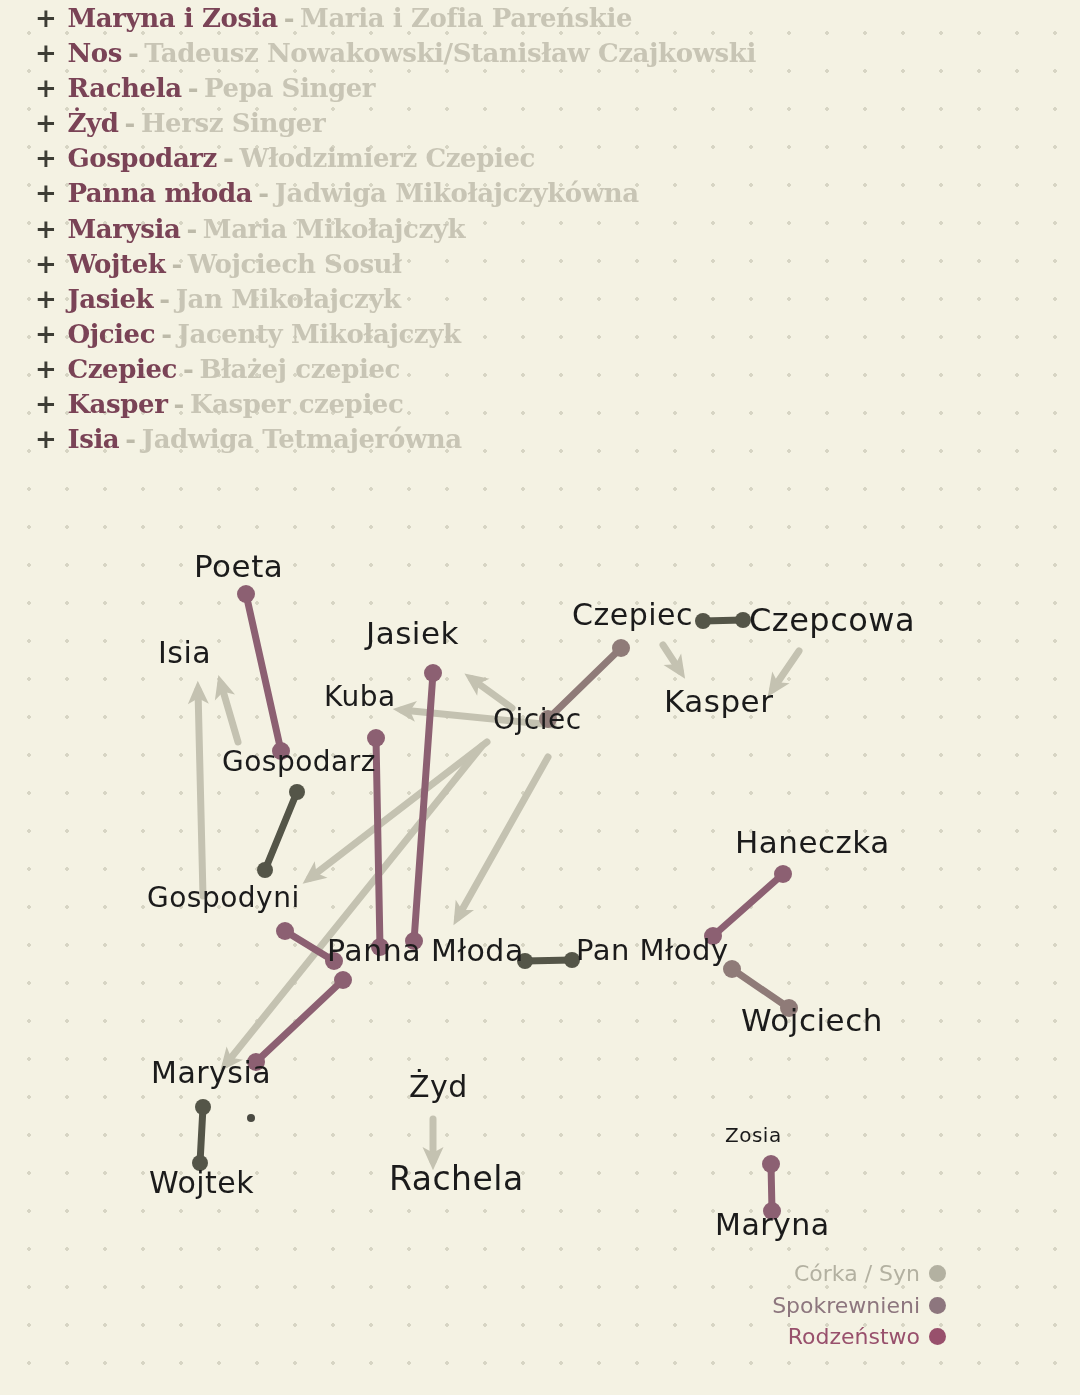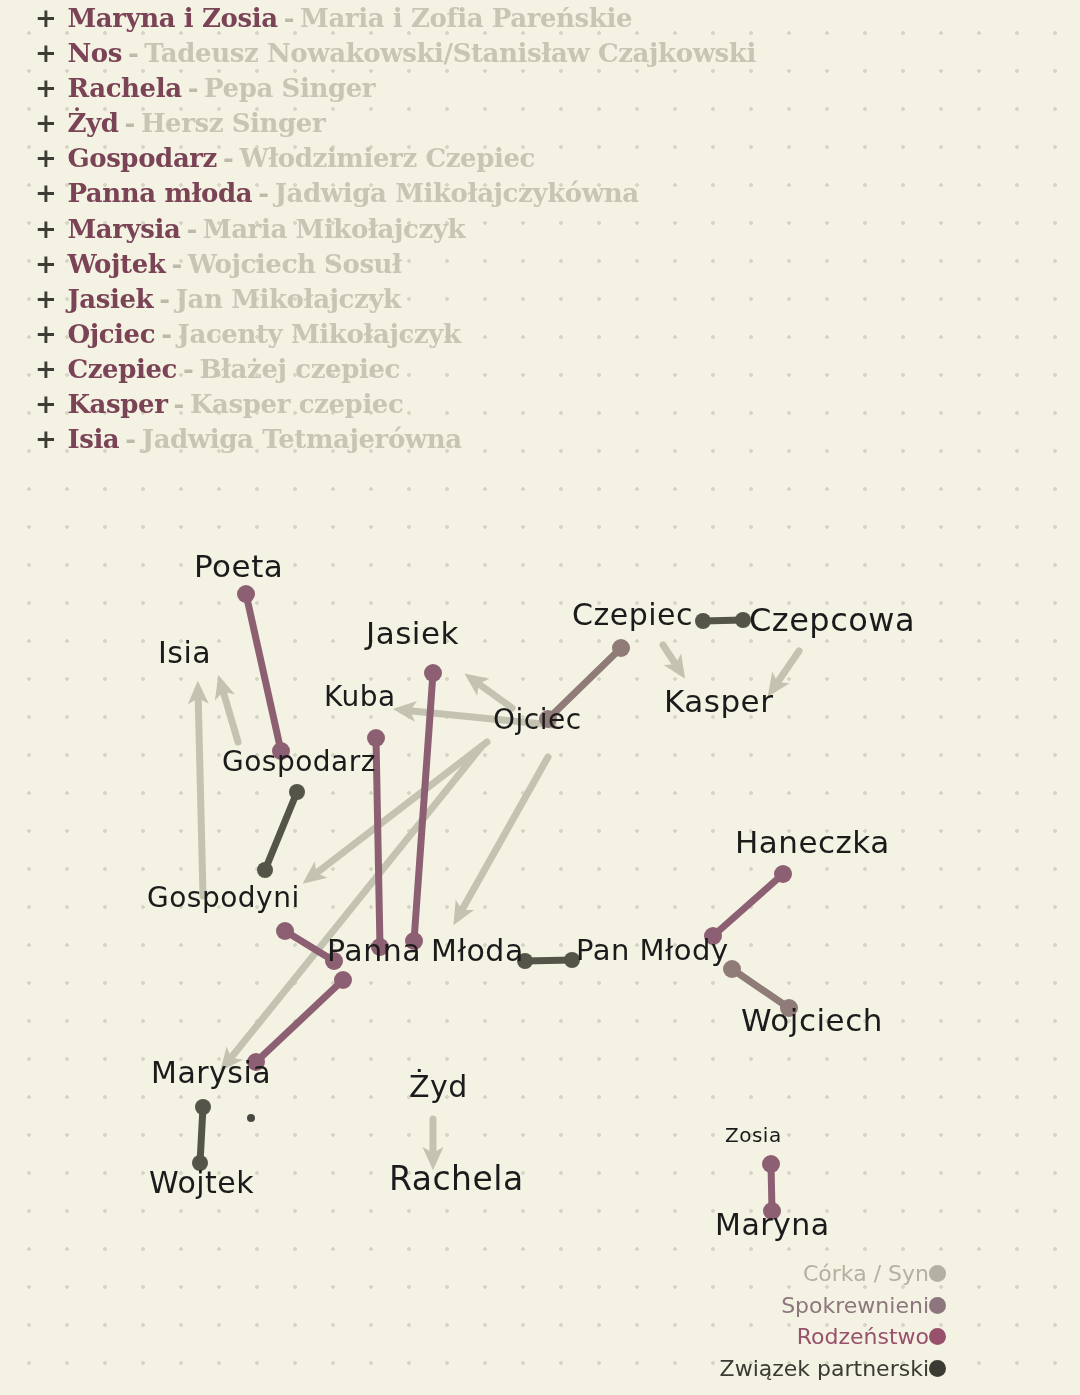--- a/index.html
+++ b/index.html
@@ -28,21 +28,21 @@
   .node{
     position:absolute;color:#1b1b1b;white-space:nowrap;
     font-family:"DejaVu Sans",sans-serif;letter-spacing:0.5px;
     transform:translateY(-2px);
   }
   
   .legend{
     position:absolute;right:134px;top:1258px;text-align:right;
     font-family:"DejaVu Sans",sans-serif;font-size:22px;line-height:31.5px;
   }
-  .legend-row{display:flex;justify-content:flex-end;align-items:center;white-space:nowrap;text-align:right;}
+  .legend-row{display:flex;justify-content:flex-end;align-items:center;gap:9px;white-space:nowrap;text-align:right;}
   .legend-dot{width:17px;height:17px;border-radius:50%;display:inline-block;flex:0 0 auto;}
 </style>
 </head>
 <body>
 
 <div class="page">
   <div class="cast-list">
       <div class="cast-row"><span class="cast-bullet">+</span><span class="cast-name">Maryna i Zosia</span><span class="cast-sep">-</span><span class="cast-person">Maria i Zofia Pareńskie</span></div>
       <div class="cast-row"><span class="cast-bullet">+</span><span class="cast-name">Nos</span><span class="cast-sep">-</span><span class="cast-person">Tadeusz Nowakowski/Stanisław Czajkowski</span></div>
       <div class="cast-row"><span class="cast-bullet">+</span><span class="cast-name">Rachela</span><span class="cast-sep">-</span><span class="cast-person">Pepa Singer</span></div>
@@ -190,18 +190,14 @@
         <span class="legend-dot" style="background: rgb(179, 177, 161);"></span>
       </div>
       <div class="legend-row">
         <span style="color: rgb(141, 118, 126);">Spokrewnieni</span>
         <span class="legend-dot" style="background: rgb(141, 118, 126);"></span>
       </div>
       <div class="legend-row">
         <span style="color: rgb(152, 80, 108);">Rodzeństwo</span>
         <span class="legend-dot" style="background: rgb(152, 80, 108);"></span>
       </div>
-      <div class="legend-row">
-        <span style="color: rgb(59, 59, 51);">Związek partnerski</span>
-        <span class="legend-dot" style="background: rgb(59, 59, 51);"></span>
-      </div>
     </div>
 </div>
 
 </body></html>

